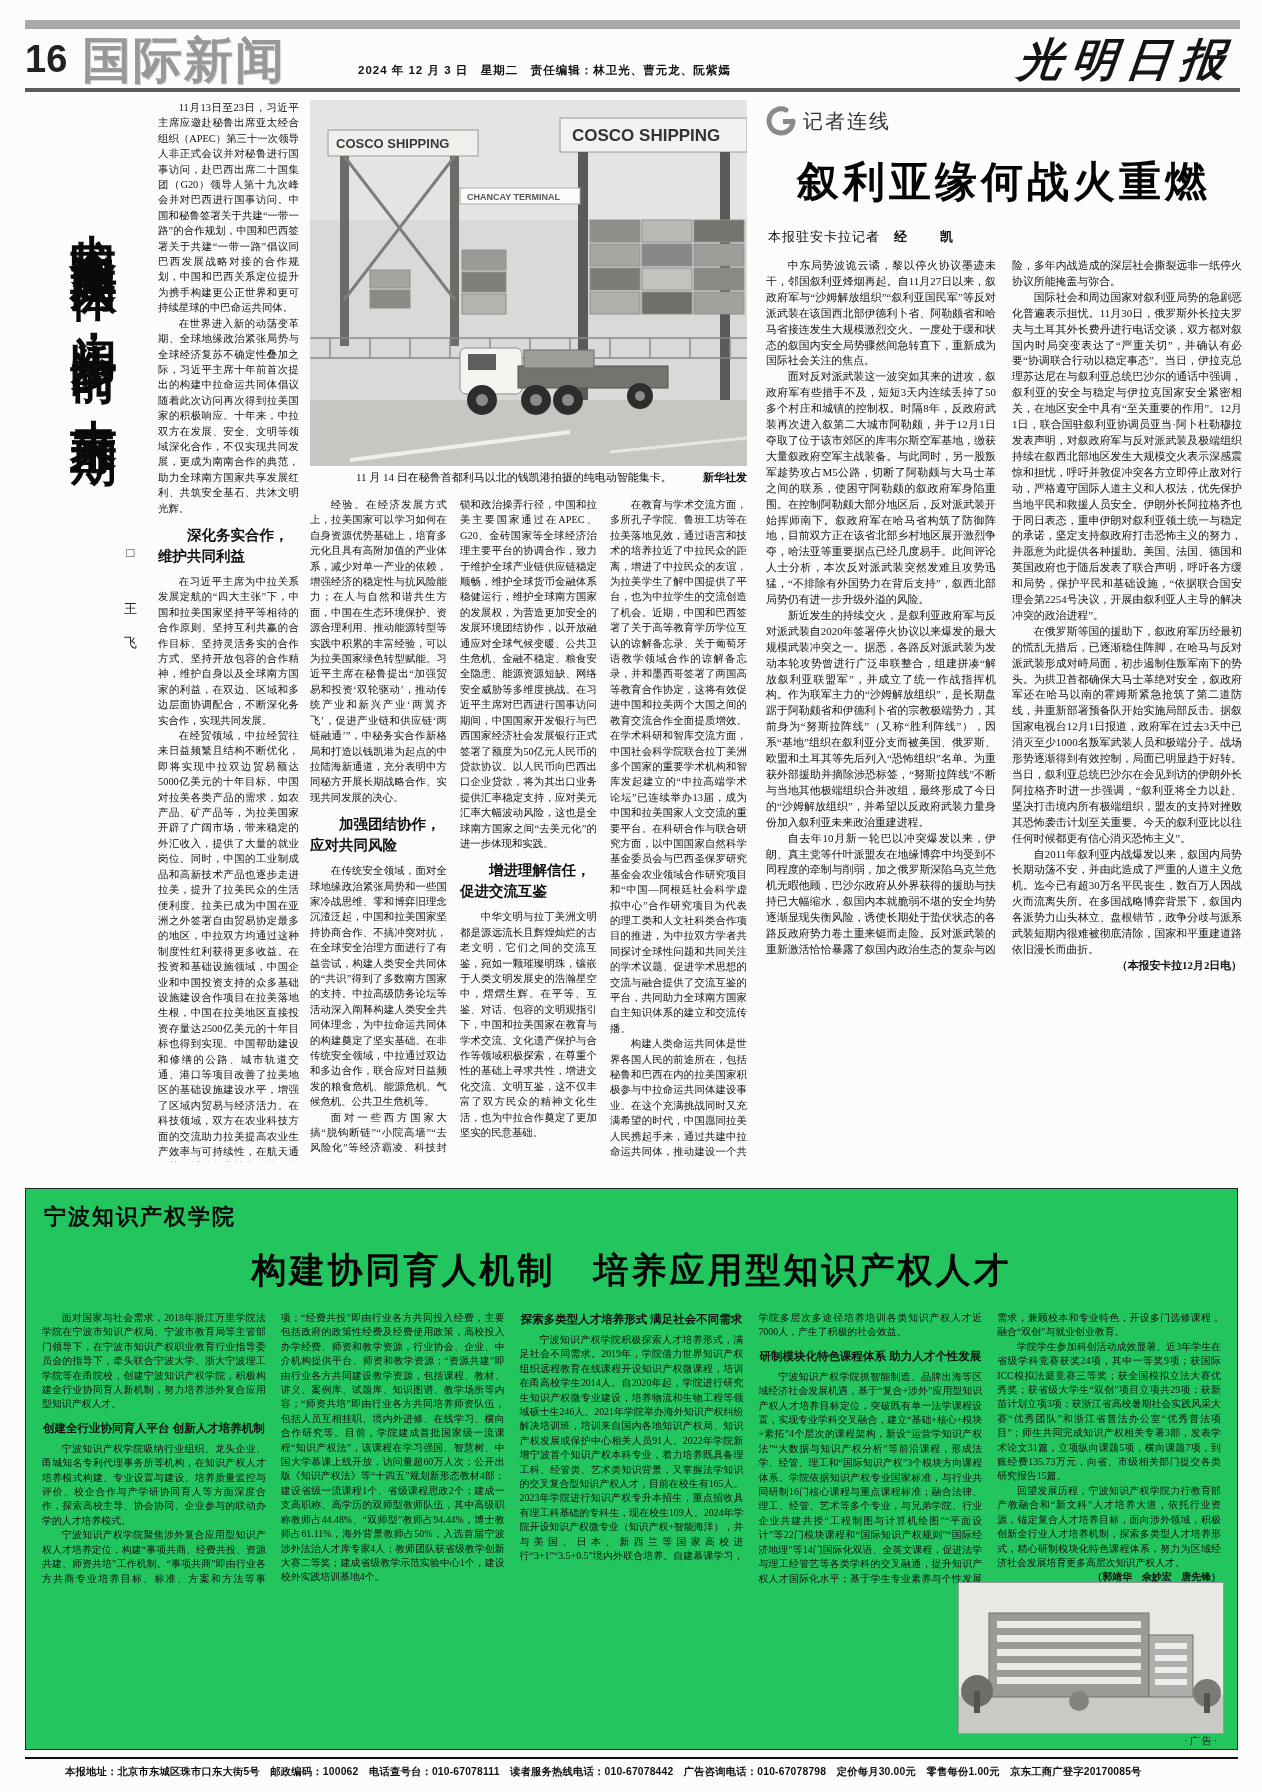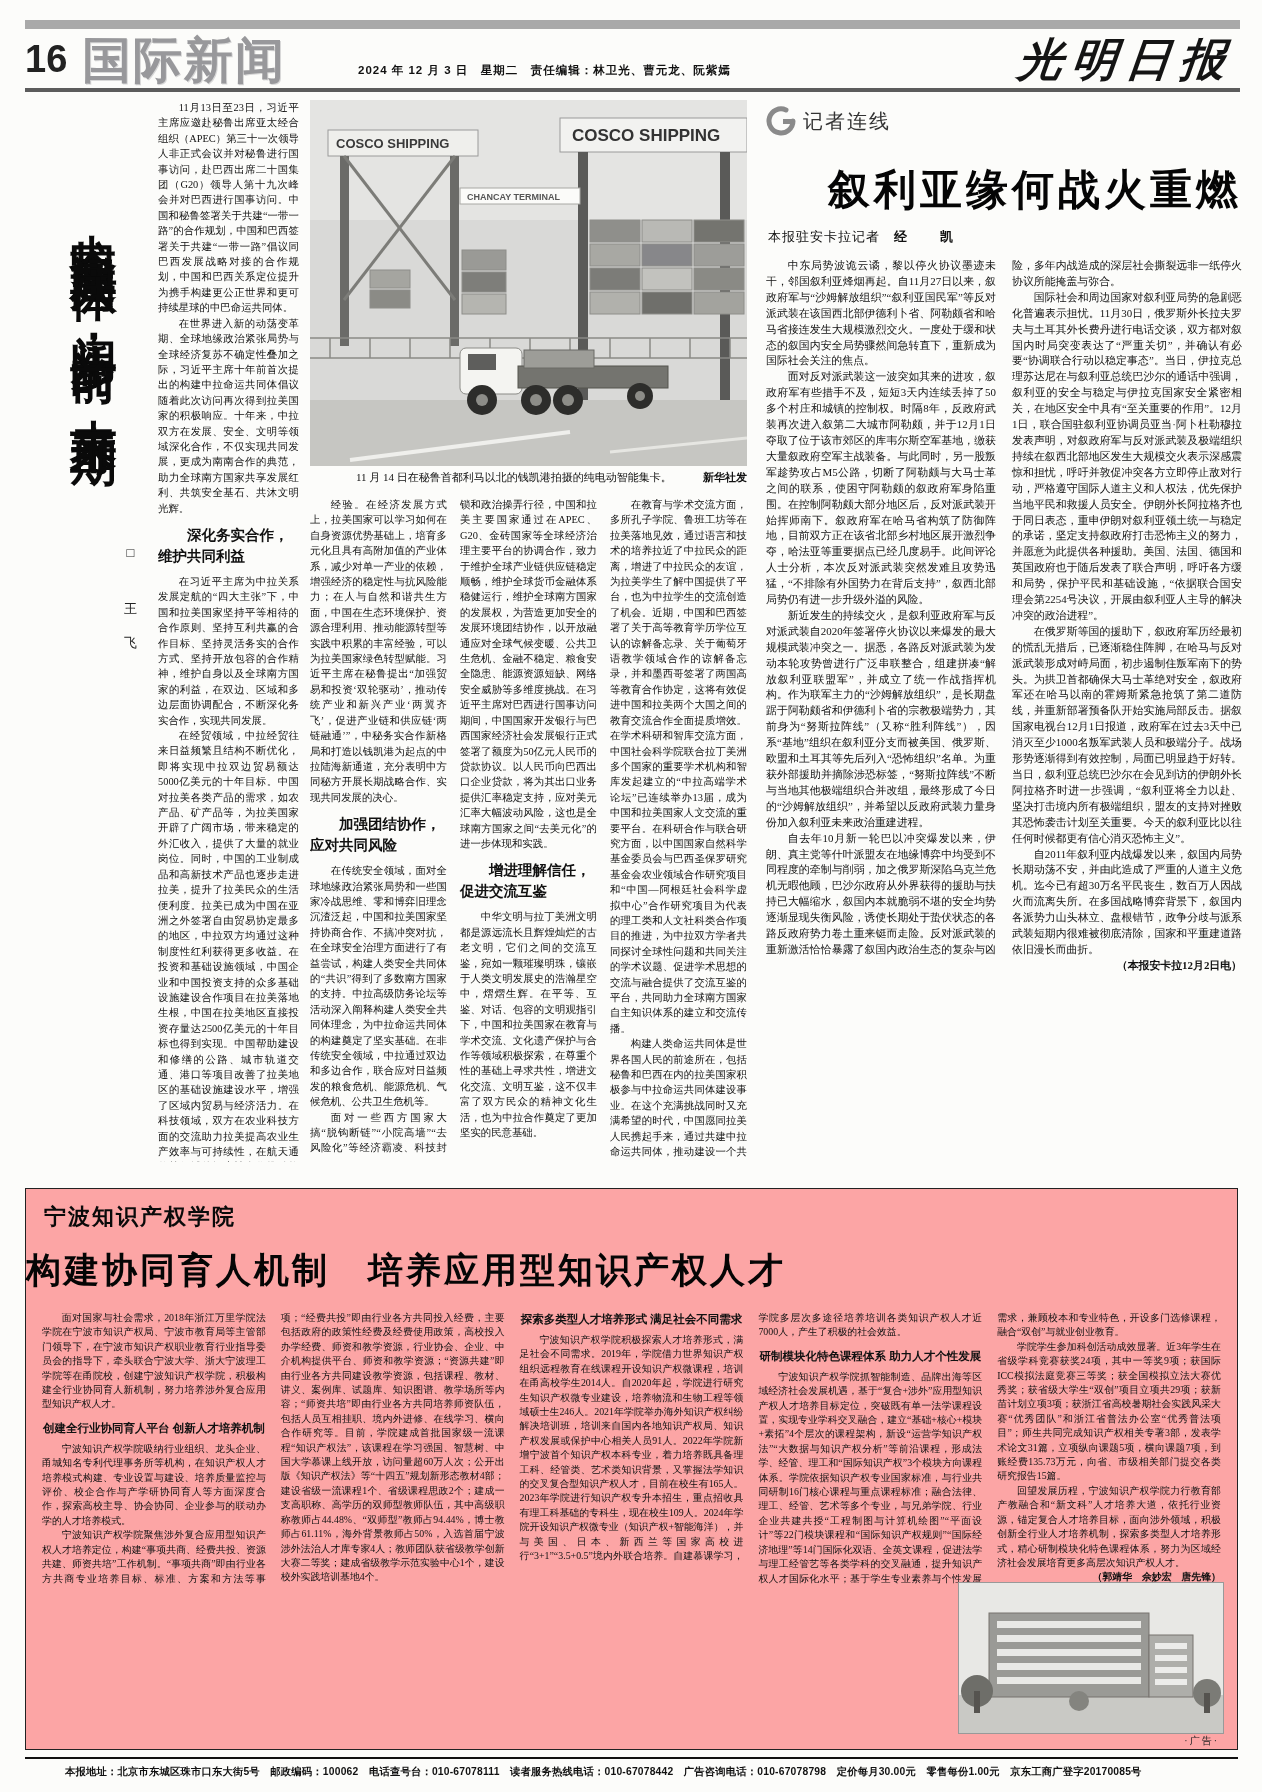--- a/index.html
+++ b/index.html
@@ -23,28 +23,28 @@
   .photo-frame{left:310px;top:100px;width:437px;height:366px;background:#cfcfcf;overflow:hidden;}
   .caption{left:310px;top:470px;width:437px;display:flex;justify-content:space-between;font-size:11px;line-height:15px;}
   .caption .cap-t{padding-left:46px;text-align:center;}
   .caption .cap-c{font-weight:bold;white-space:nowrap;}
   .lead-body{left:310px;top:497px;width:437px;height:665px;column-count:3;column-gap:13px;overflow:hidden;}
   
   .wire{left:766px;top:100px;width:476px;height:1062px;}
   .wire-kicker{position:absolute;left:0;top:6px;display:flex;align-items:center;gap:7px;}
   .wire-kicker .glogo{width:30px;height:30px;}
   .wire-kicker .ktext{font-family:"Liberation Sans",sans-serif;font-size:20px;font-weight:400;color:#333;letter-spacing:2px;}
-  .wire-headline{position:absolute;left:0;top:62px;width:100%;text-align:right;font-size:42px;font-weight:900;letter-spacing:4px;color:#050505;}
+  .wire-headline{position:absolute;left:0;top:54px;width:100%;text-align:center;font-size:42px;font-weight:900;letter-spacing:4px;color:#050505;}
   .wire-byline{position:absolute;left:2px;top:128px;font-size:13px;letter-spacing:1px;}
   .wire-byline b{letter-spacing:10px;}
   .wire-body{position:absolute;left:0;top:158px;width:476px;height:904px;column-count:2;column-gap:16px;overflow:hidden;font-size:10.9px;line-height:15.9px;text-align:justify;}
   
-  .adbox{left:25px;top:1188px;width:1211px;height:560px;border:1.5px solid #222;background:#fca5a5;}
+  .adbox{left:25px;top:1188px;width:1211px;height:560px;border:1.5px solid #222;background:#22c55e;}
   .ad-kicker{position:absolute;left:18px;top:13px;font-family:"Liberation Sans",sans-serif;font-size:22px;font-weight:900;color:#0a0a0a;letter-spacing:2px;}
-  .ad-headline{position:absolute;left:0;top:58px;width:100%;text-align:left;font-size:35px;font-weight:900;letter-spacing:3px;color:#050505;}
+  .ad-headline{position:absolute;left:0;top:58px;width:100%;text-align:center;font-size:35px;font-weight:900;letter-spacing:3px;color:#050505;}
   .ad-body{position:absolute;left:16px;top:122px;width:1179px;height:422px;column-count:5;column-gap:15px;overflow:hidden;font-size:9.9px;line-height:14.4px;text-align:justify;}
   .ad-body .it-h{font-size:11.5px;line-height:16px;text-align:center;text-indent:0;margin:8px 0 6px 0;}
   .campus{position:absolute;right:14px;bottom:16px;width:264px;height:150px;background:#ddd;outline:1px solid #999;}
   .ad-mark{position:absolute;right:18px;bottom:1px;font-size:10px;color:#222;letter-spacing:2px;}
   
   .footrule{left:25px;top:1757px;width:1213px;height:1.5px;background:#111;}
   .footer{left:25px;top:1765px;width:1213px;font-family:"Liberation Sans",sans-serif;font-size:10.3px;font-weight:bold;color:#111;white-space:nowrap;letter-spacing:0.2px;margin-left:40px;}
 </style>
 </head>
 <body>

